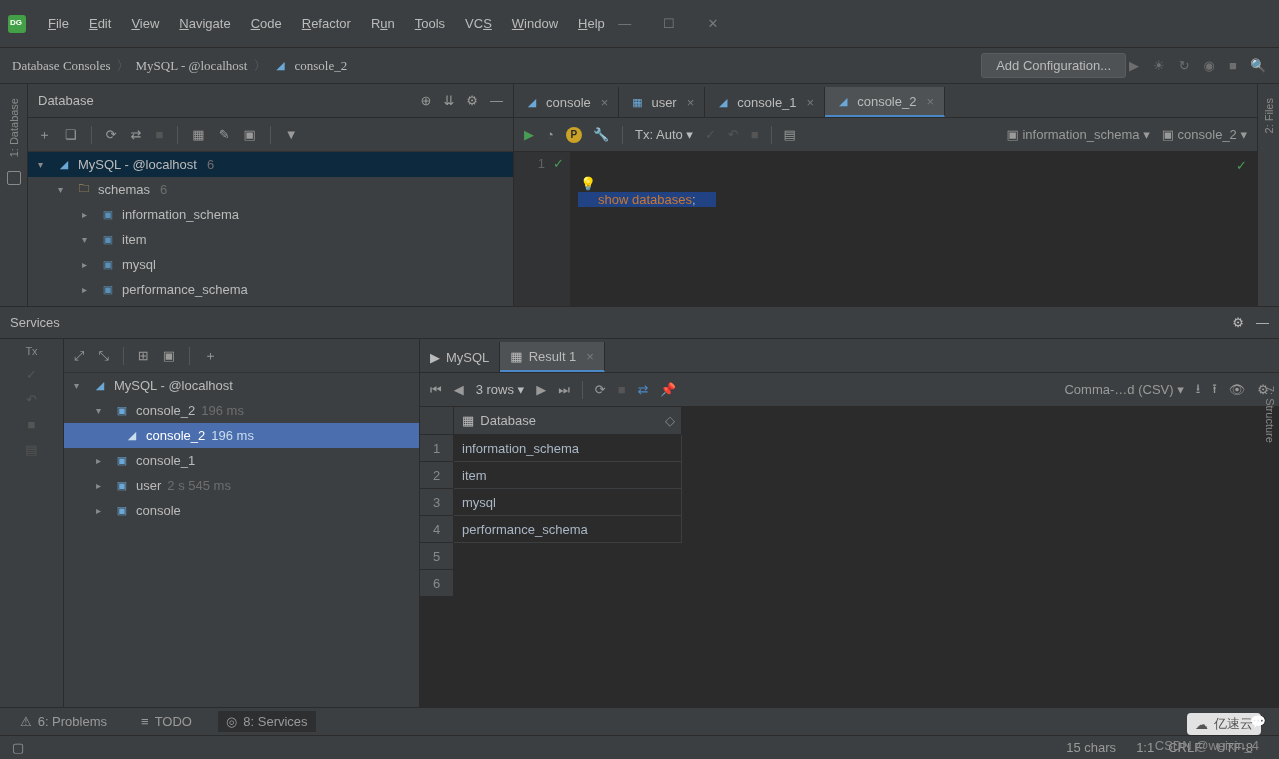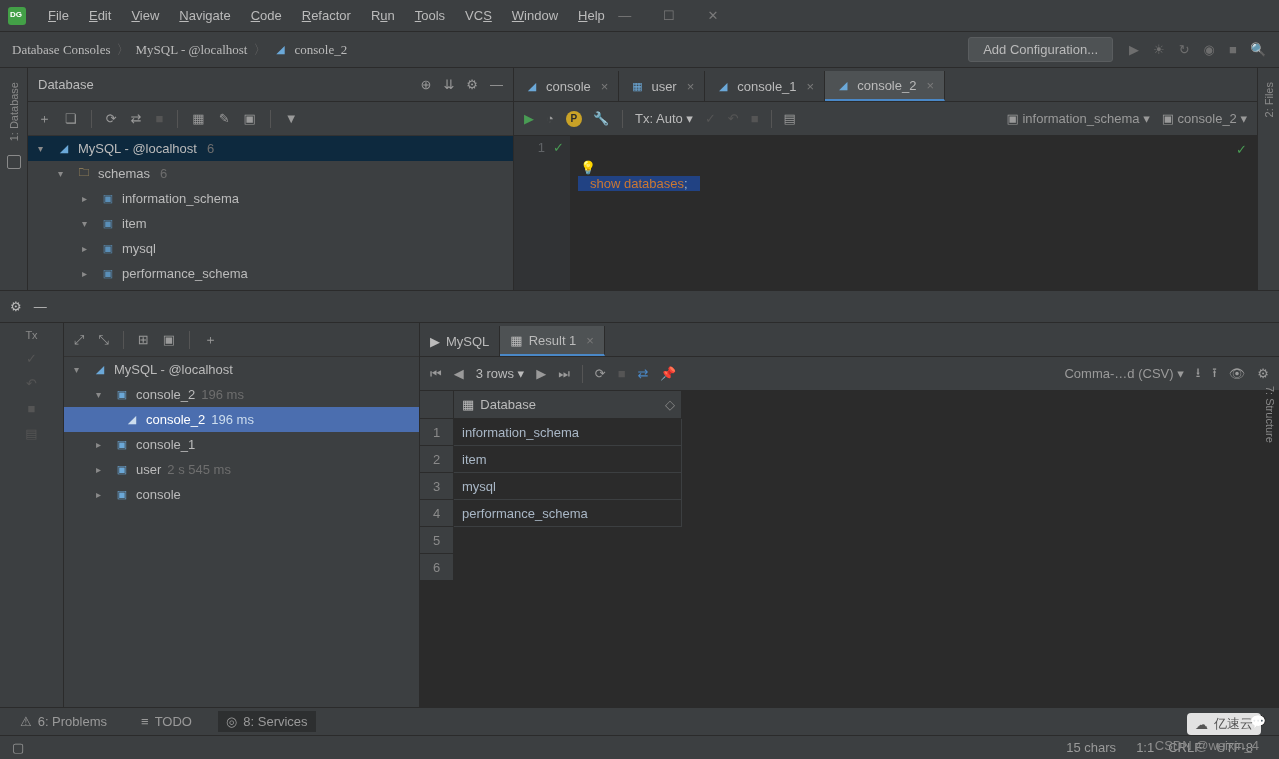--- a/index.html
+++ b/index.html
@@ -1,31 +1,31 @@
 <!DOCTYPE html>
 <html><head>
 <meta charset="utf-8">
 <style>
   * { margin: 0; padding: 0; box-sizing: border-box; font-family: "Segoe UI", Arial, sans-serif; font-size: 13px; }
   body { background: #3c3f41; color: #bbb; width: 1279px; height: 759px; overflow: hidden; display: flex; flex-direction: column; }
-  .titlebar { height: 32px; background: #3c3f41; display: flex; align-items: center; padding: 0 8px; border-bottom: 1px solid #2b2b2b; }
+  .titlebar { height: 48px; background: #3c3f41; display: flex; align-items: center; padding: 0 8px; border-bottom: 1px solid #2b2b2b; }
   .app-icon { width: 18px; height: 18px; background: #43a047; border-radius: 3px; margin-right: 14px; position: relative; }
   .app-icon::after { content: "DG"; position: absolute; font-size: 8px; color: white; left: 2px; top: 3px; font-weight: bold; }
   .menu { display: flex; gap: 4px; }
   .menu span { padding: 4px 8px; cursor: default; }
   .menu span u { text-decoration: underline; }
   .title-text { flex: 1; text-align: center; color: #7a7a7a; }
   .win-controls { display: flex; gap: 20px; color: #7a7a7a; }
   .win-controls span { width: 24px; text-align: center; cursor: default; }
 
   .navbar { height: 36px; background: #3c3f41; border-bottom: 1px solid #2b2b2b; display: flex; align-items: center; padding: 0 12px; }
   .breadcrumb { display: flex; align-items: center; gap: 6px; flex: 1; }
   .bc-sep { color: #666; }
   .bc-item { color: #bbb; font-family: Liberation Serif, serif; }
-  .add-config { background: #4e5254; border: 1px solid #5a5d5f; padding: 4px 14px; border-radius: 3px; margin-right: 16px; }
+  .add-config { background: #4e5254; border: 1px solid #5a5d5f; padding: 4px 14px; border-radius: 3px; margin-right: 3px; }
   .nav-icons { display: flex; gap: 14px; color: #6e6e6e; align-items: center; }
   .nav-icons span { cursor: default; }
 
   .main-row { display: flex; height: 222px; }
   .left-gutter { width: 28px; background: #3c3f41; border-right: 1px solid #2b2b2b; display: flex; flex-direction: column; align-items: center; padding-top: 6px; gap: 6px; color: #8a8a8a; }
   .vtab { writing-mode: vertical-rl; transform: rotate(180deg); font-size: 11px; padding: 8px 2px; }
   .gutter-db-icon { width:14px; height:14px; border:1px solid #8a8a8a; border-radius:2px; position:relative; }
   .right-gutter { width: 22px; background: #3c3f41; border-left: 1px solid #2b2b2b; display:flex; flex-direction:column; align-items:center; padding-top:6px; color:#8a8a8a; }
 
   .db-panel { width: 486px; background: #3c3f41; display: flex; flex-direction: column; border-right: 1px solid #2b2b2b; }
@@ -54,21 +54,21 @@
   .play { color: #499c54; }
   .pending { width:16px; height:16px; border-radius:50%; background:#c9a227; color:#2b2b2b; display:inline-flex; align-items:center; justify-content:center; font-size:10px; font-weight:bold; }
   .tx-auto { color:#bbb; }
   .editor-body { flex: 1; display: flex; position:relative; }
   .gutter-num { width: 56px; background: #313335; padding: 4px 6px; text-align: right; color: #606366; display:flex; gap:8px; }
   .gutter-num .ln { flex:1; }
   .gutter-check { color:#499c54; }
   .code-area { flex: 1; padding: 4px 8px; font-family: "Consolas", monospace; font-size: 14px; position:relative; }
   .sql-kw { color: #cc7832; }
   .sql-rest { color: #a9b7c6; }
-  .sel-line { background: #214283; display:inline-block; padding:0 12px;margin-top:36px; }
+  .sel-line { background: #214283; display:inline-block; padding:0 20px;margin-top:36px; }
   .bulb { position:absolute; left:10px; top:24px; }
   .ok-mark { position:absolute; right:10px; top:6px; color:#499c54; }
 
   .services { flex: 1; display: flex; flex-direction: column; border-top: 1px solid #2b2b2b; }
   .services-header { height: 32px; display: flex; align-items: center; padding: 0 10px; border-bottom: 1px solid #2b2b2b; }
   .services-header .title { flex:1; }
   .services-body { flex: 1; display: flex; }
   .svc-left { width: 64px; border-right: 1px solid #2b2b2b; display:flex; flex-direction:column; align-items:center; padding-top:6px; gap:10px; color:#8a8a8a; }
   .svc-tree-col { width: 356px; border-right: 1px solid #2b2b2b; display:flex; flex-direction:column; }
   .svc-tree-toolbar { height:34px; display:flex; align-items:center; padding:0 10px; gap:14px; color:#9a9a9a; border-bottom:1px solid #323232; }
@@ -266,20 +266,21 @@
     </div>
   </div>
 
   <div class="right-gutter">
     <div class="vtab">2: Files</div>
   </div>
 </div>
 
 <div class="services">
   <div class="services-header">
+    <span class="title">Services</span>
     <span>⚙</span>
     <span style="margin-left:12px;">—</span>
   </div>
   <div class="services-body">
     <div class="svc-left">
       <span style="font-size:11px;">Tx</span>
       <span style="color:#555;">✓</span>
       <span style="color:#555;">↶</span>
       <span style="color:#555;">■</span>
       <span style="color:#555;">▤</span>

